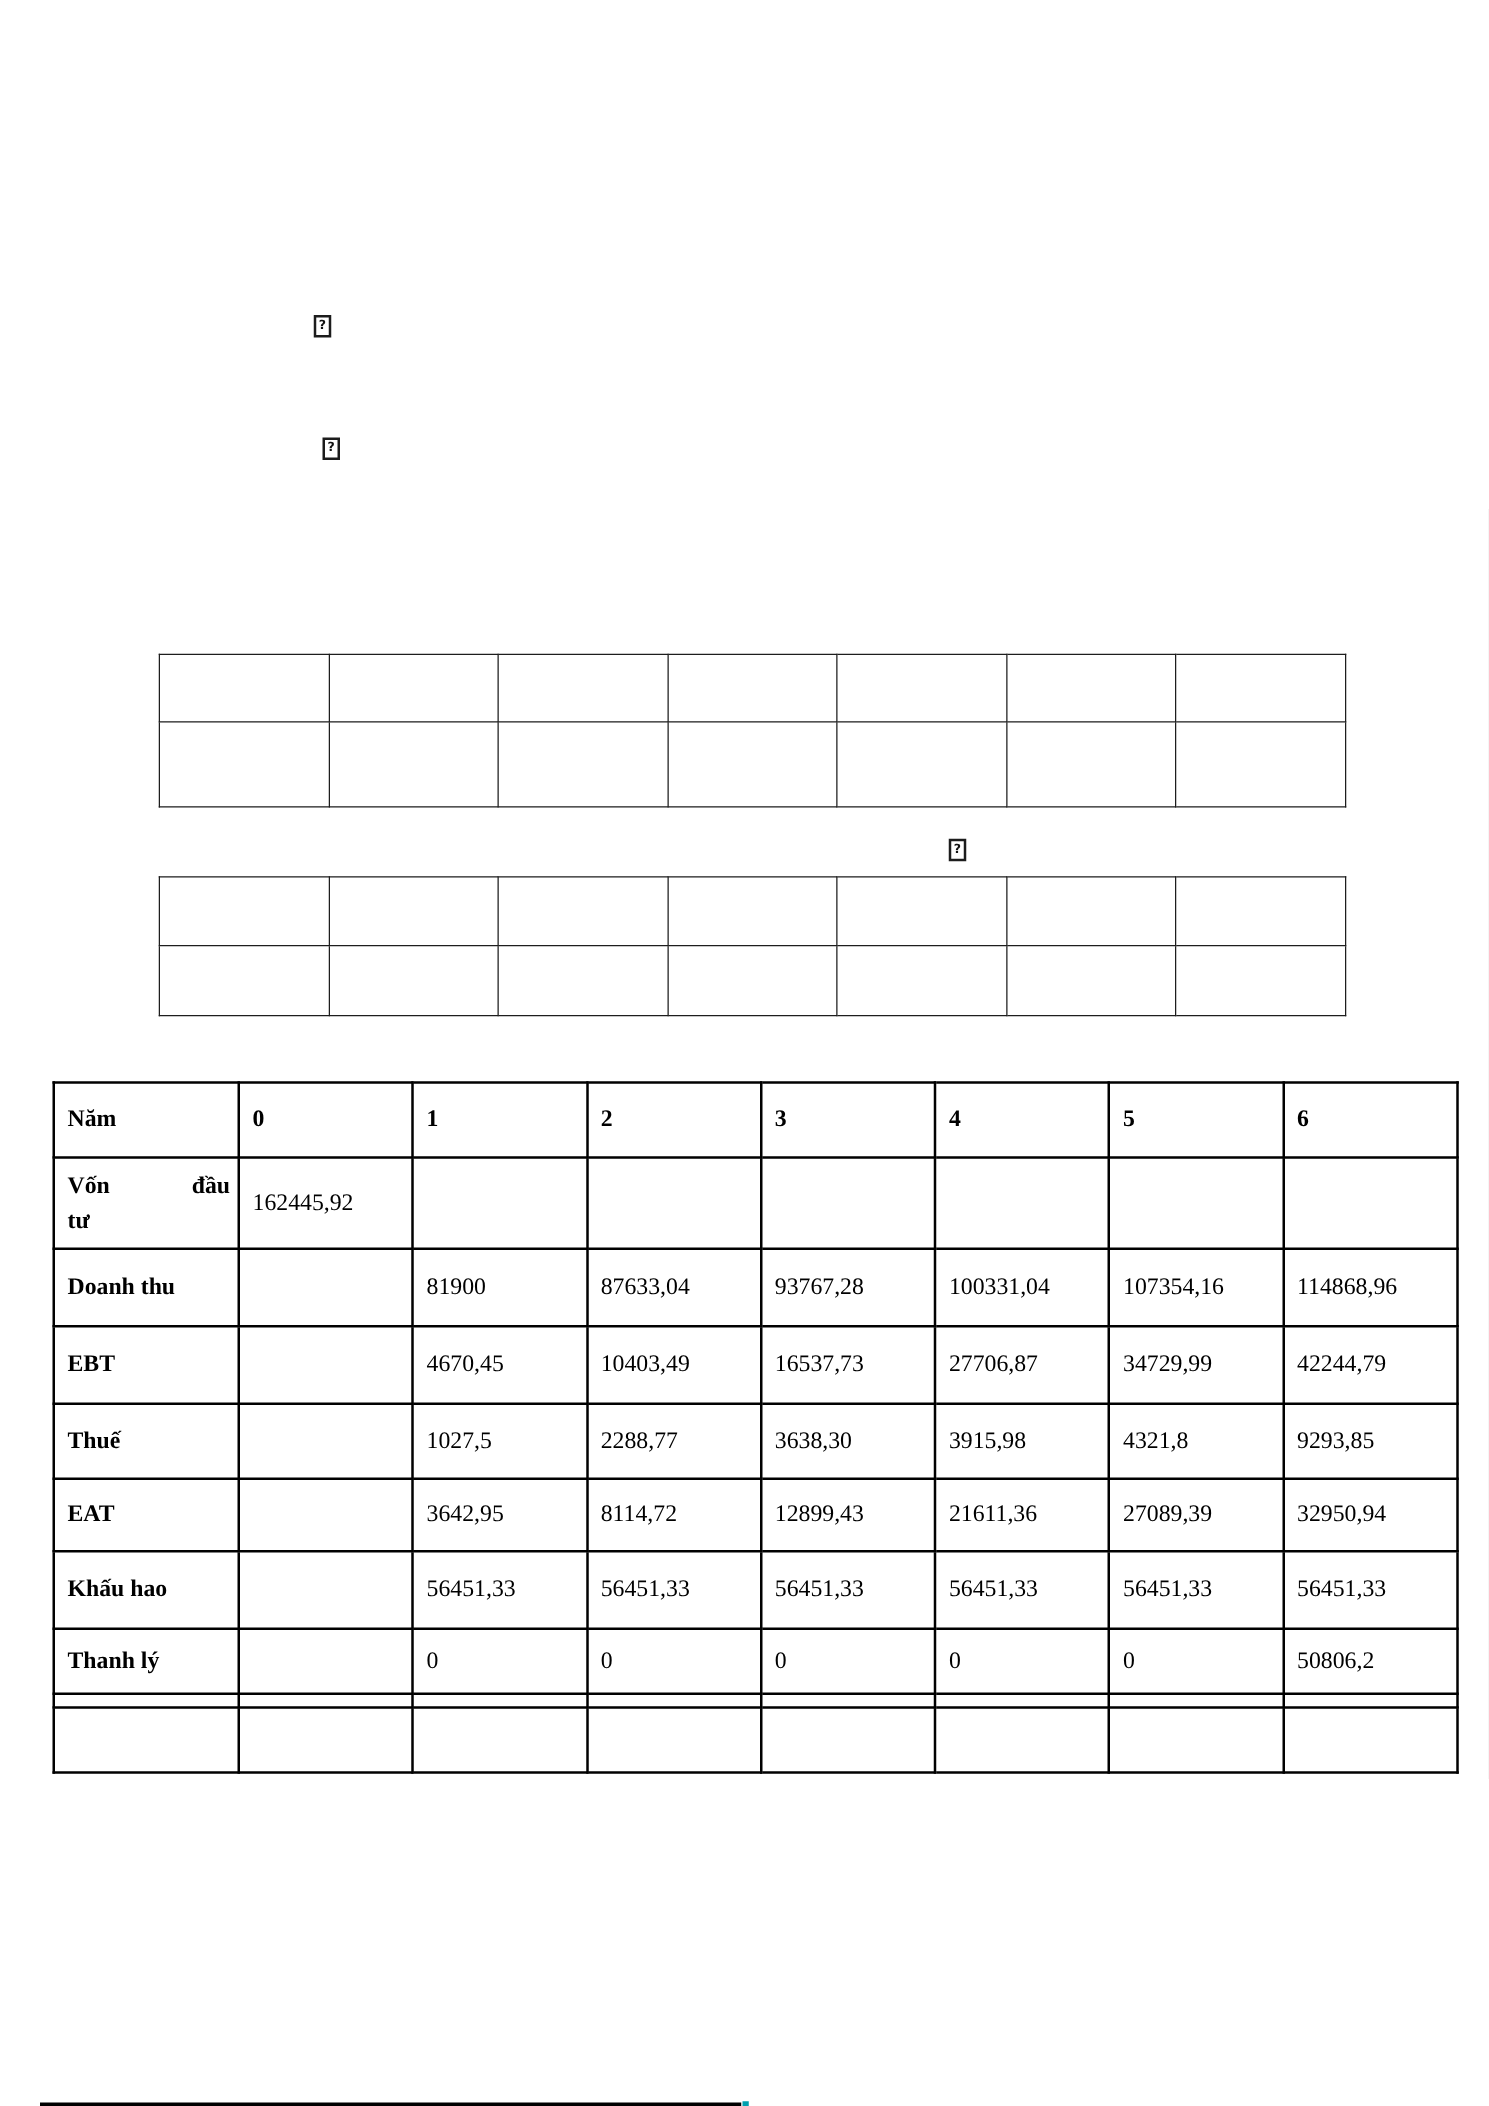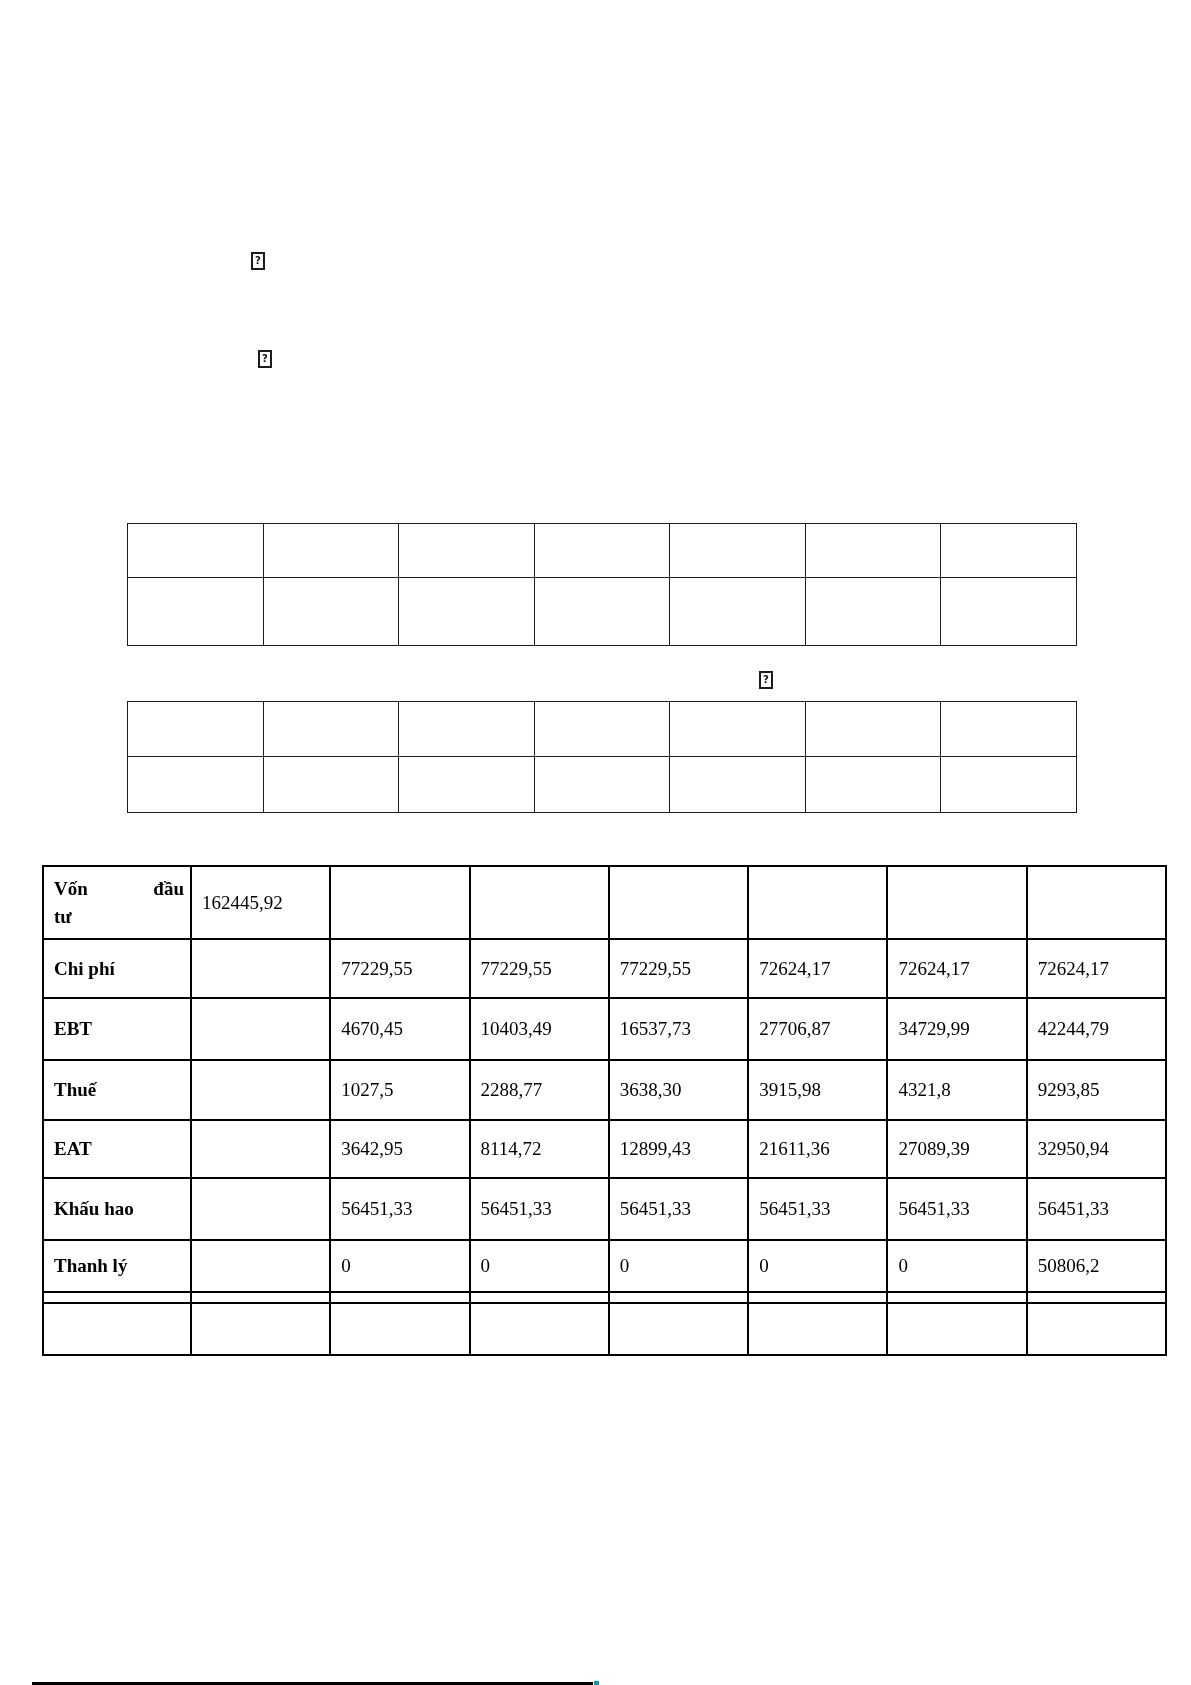--- a/index.html
+++ b/index.html
@@ -135,39 +135,49 @@
         <col class="c-label">
         <col>
         <col>
         <col>
         <col>
         <col>
         <col>
         <col>
       </colgroup>
       <tbody>
+        <tr class="hdr">
+          <td>Năm</td>
+          <td>0</td>
+          <td>1</td>
+          <td>2</td>
+          <td>3</td>
+          <td>4</td>
+          <td>5</td>
+          <td>6</td>
+        </tr>
         <tr class="r0">
           <td class="label">Vốn đầu tư</td>
           <td>162445,92</td>
           <td></td>
           <td></td>
           <td></td>
           <td></td>
           <td></td>
           <td></td>
         </tr>
-        <tr class="r2">
-          <td class="label">Chi phí</td>
-          <td></td>
-          <td>77229,55</td>
-          <td>77229,55</td>
-          <td>77229,55</td>
-          <td>72624,17</td>
-          <td>72624,17</td>
-          <td>72624,17</td>
+        <tr class="r1">
+          <td class="label">Doanh thu</td>
+          <td></td>
+          <td>81900</td>
+          <td>87633,04</td>
+          <td>93767,28</td>
+          <td>100331,04</td>
+          <td>107354,16</td>
+          <td>114868,96</td>
         </tr>
         <tr class="r3">
           <td class="label">EBT</td>
           <td></td>
           <td>4670,45</td>
           <td>10403,49</td>
           <td>16537,73</td>
           <td>27706,87</td>
           <td>34729,99</td>
           <td>42244,79</td>

